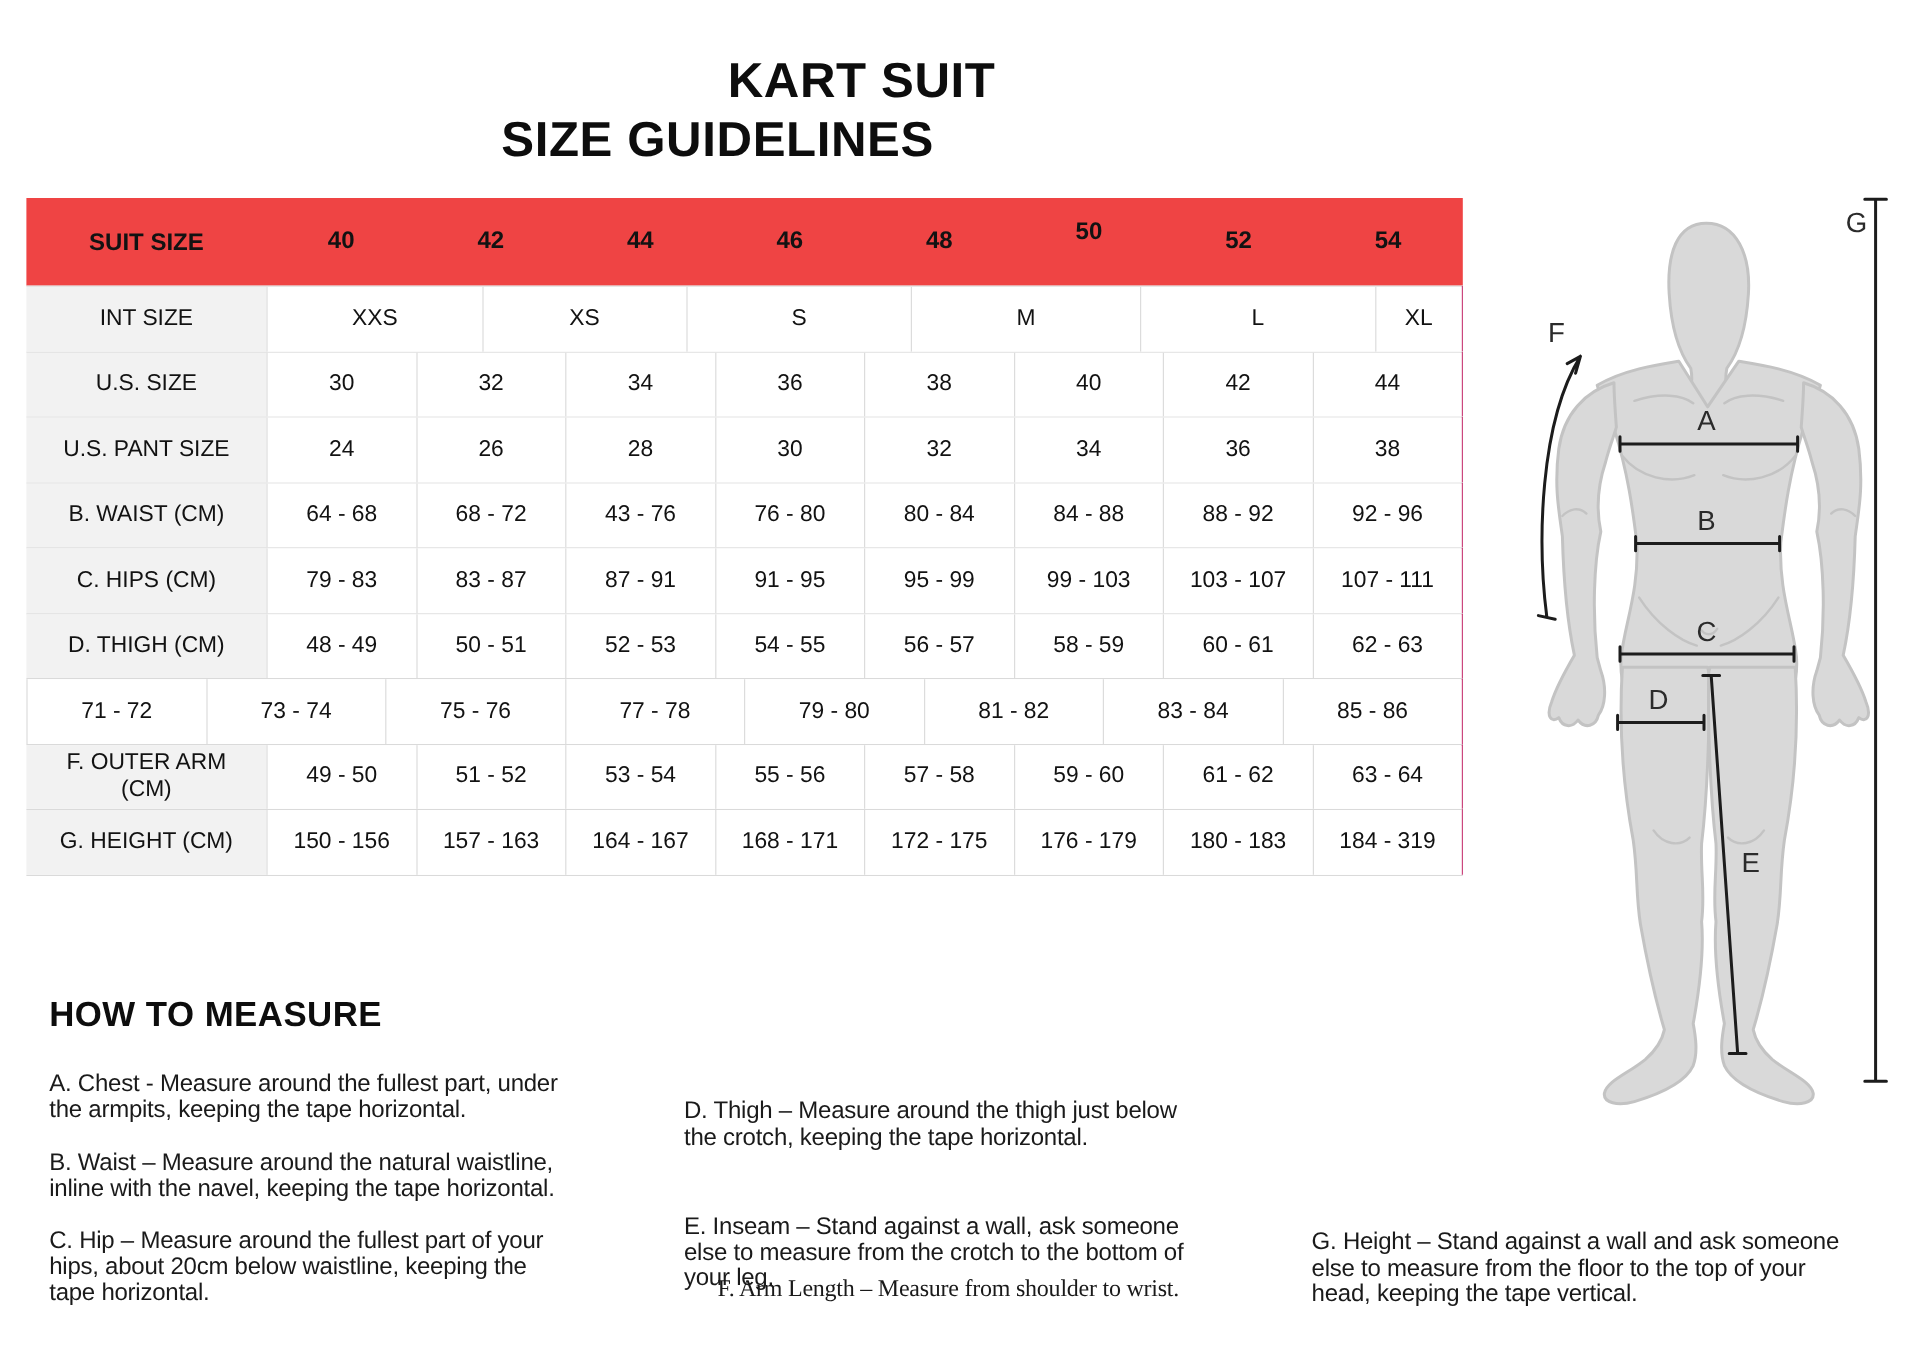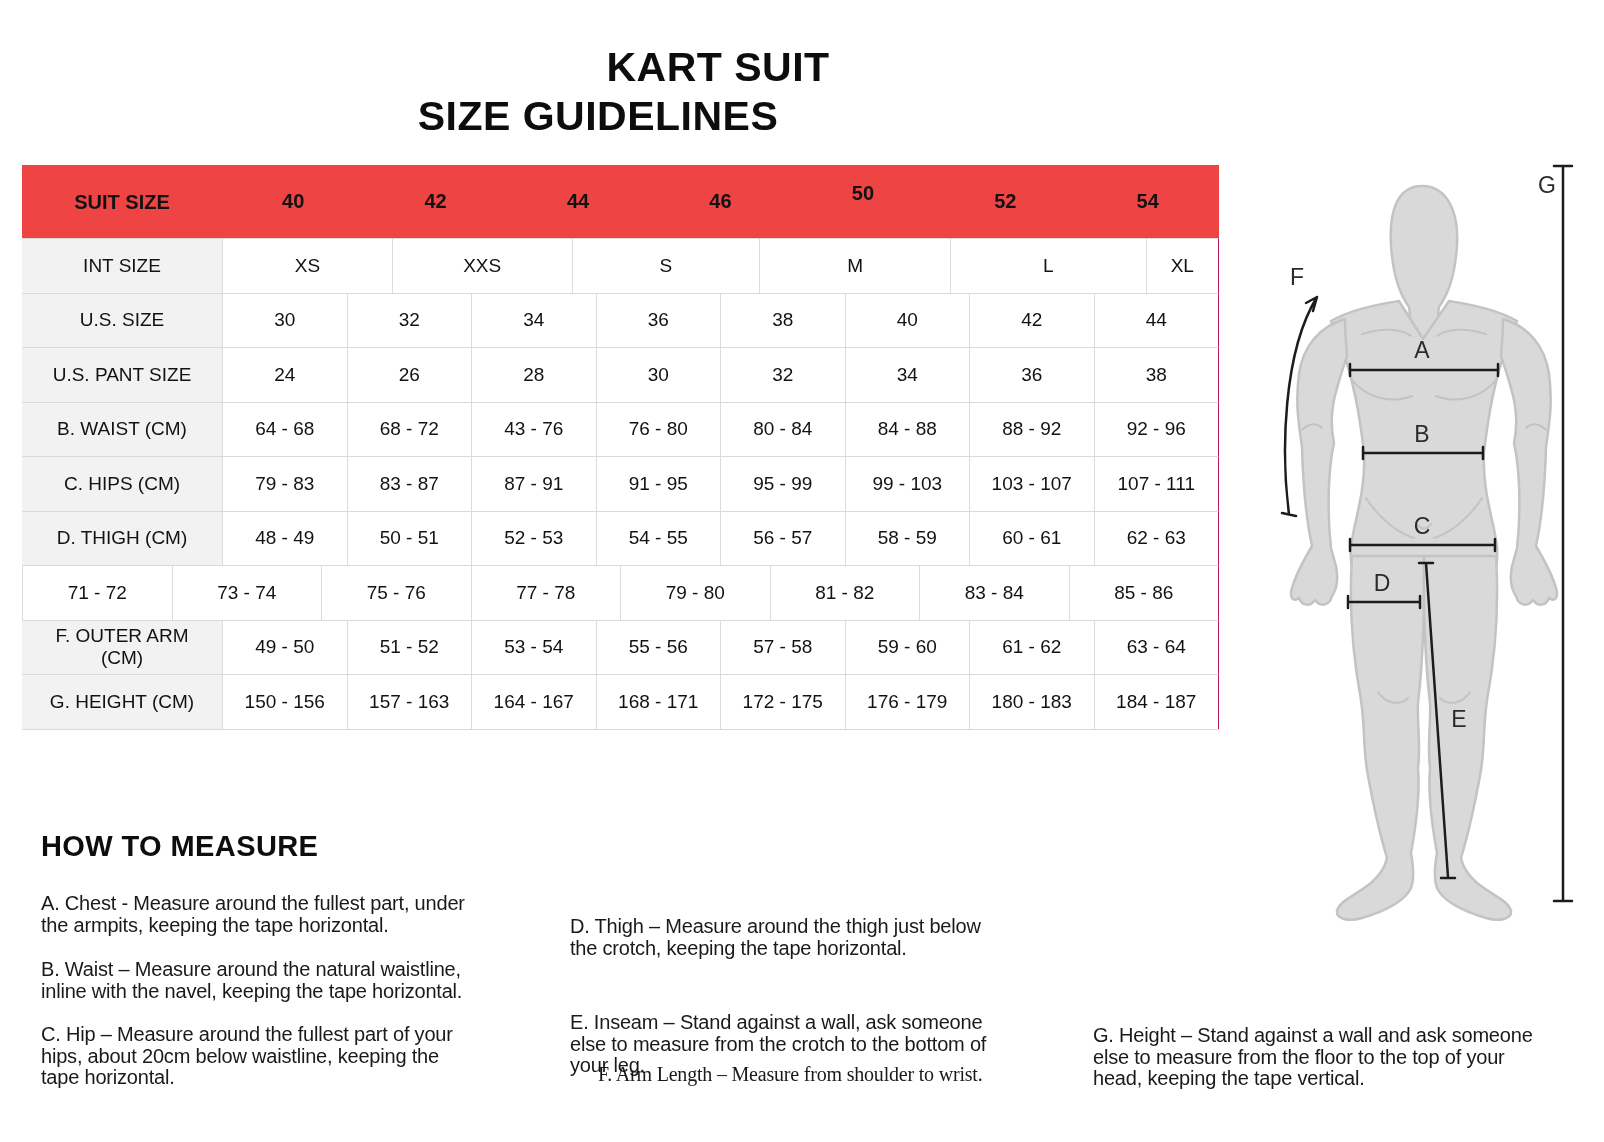--- a/index.html
+++ b/index.html
@@ -59,29 +59,30 @@
 <div class="title-line" id="title2">SIZE GUIDELINES</div>
 
 <div class="tbl">
 
   <div class="trow header">
     <div class="rlabel">SUIT SIZE</div>
     <div class="tcell">40</div>
     <div class="tcell">42</div>
     <div class="tcell">44</div>
     <div class="tcell">46</div>
+    <div class="tcell">48</div>
     <div class="tcell raised">50</div>
     <div class="tcell">52</div>
     <div class="tcell">54</div>
   </div>
 
   <div class="trow">
     <div class="rlabel">INT SIZE</div>
+    <div class="tcell" style="flex:180 1 0;">XXS</div>
     <div class="tcell" style="flex:170 1 0;">XS</div>
-    <div class="tcell" style="flex:180 1 0;">XXS</div>
     <div class="tcell" style="flex:188 1 0;">S</div>
     <div class="tcell" style="flex:191 1 0;">M</div>
     <div class="tcell" style="flex:196 1 0;">L</div>
     <div class="tcell" style="flex:72 1 0;">XL</div>
   </div>
 
   <div class="trow">
     <div class="rlabel">U.S. SIZE</div>
     <div class="tcell">30</div>
     <div class="tcell">32</div>
@@ -168,21 +169,21 @@
 
   <div class="trow">
     <div class="rlabel">G. HEIGHT (CM)</div>
     <div class="tcell">150 - 156</div>
     <div class="tcell">157 - 163</div>
     <div class="tcell">164 - 167</div>
     <div class="tcell">168 - 171</div>
     <div class="tcell">172 - 175</div>
     <div class="tcell">176 - 179</div>
     <div class="tcell">180 - 183</div>
-    <div class="tcell">184 - 187</div>
+    <div class="tcell">184 - 319</div>
   </div>
 
 </div>
 
 <div id="howto-heading">HOW TO MEASURE</div>
 <div class="instr" id="instr-chest">A. Chest - Measure around the fullest part, under
 the armpits, keeping the tape horizontal.</div>
 <div class="instr" id="instr-waist">B. Waist – Measure around the natural waistline,
 inline with the navel, keeping the tape horizontal.</div>
 <div class="instr" id="instr-hip">C. Hip – Measure around the fullest part of your

